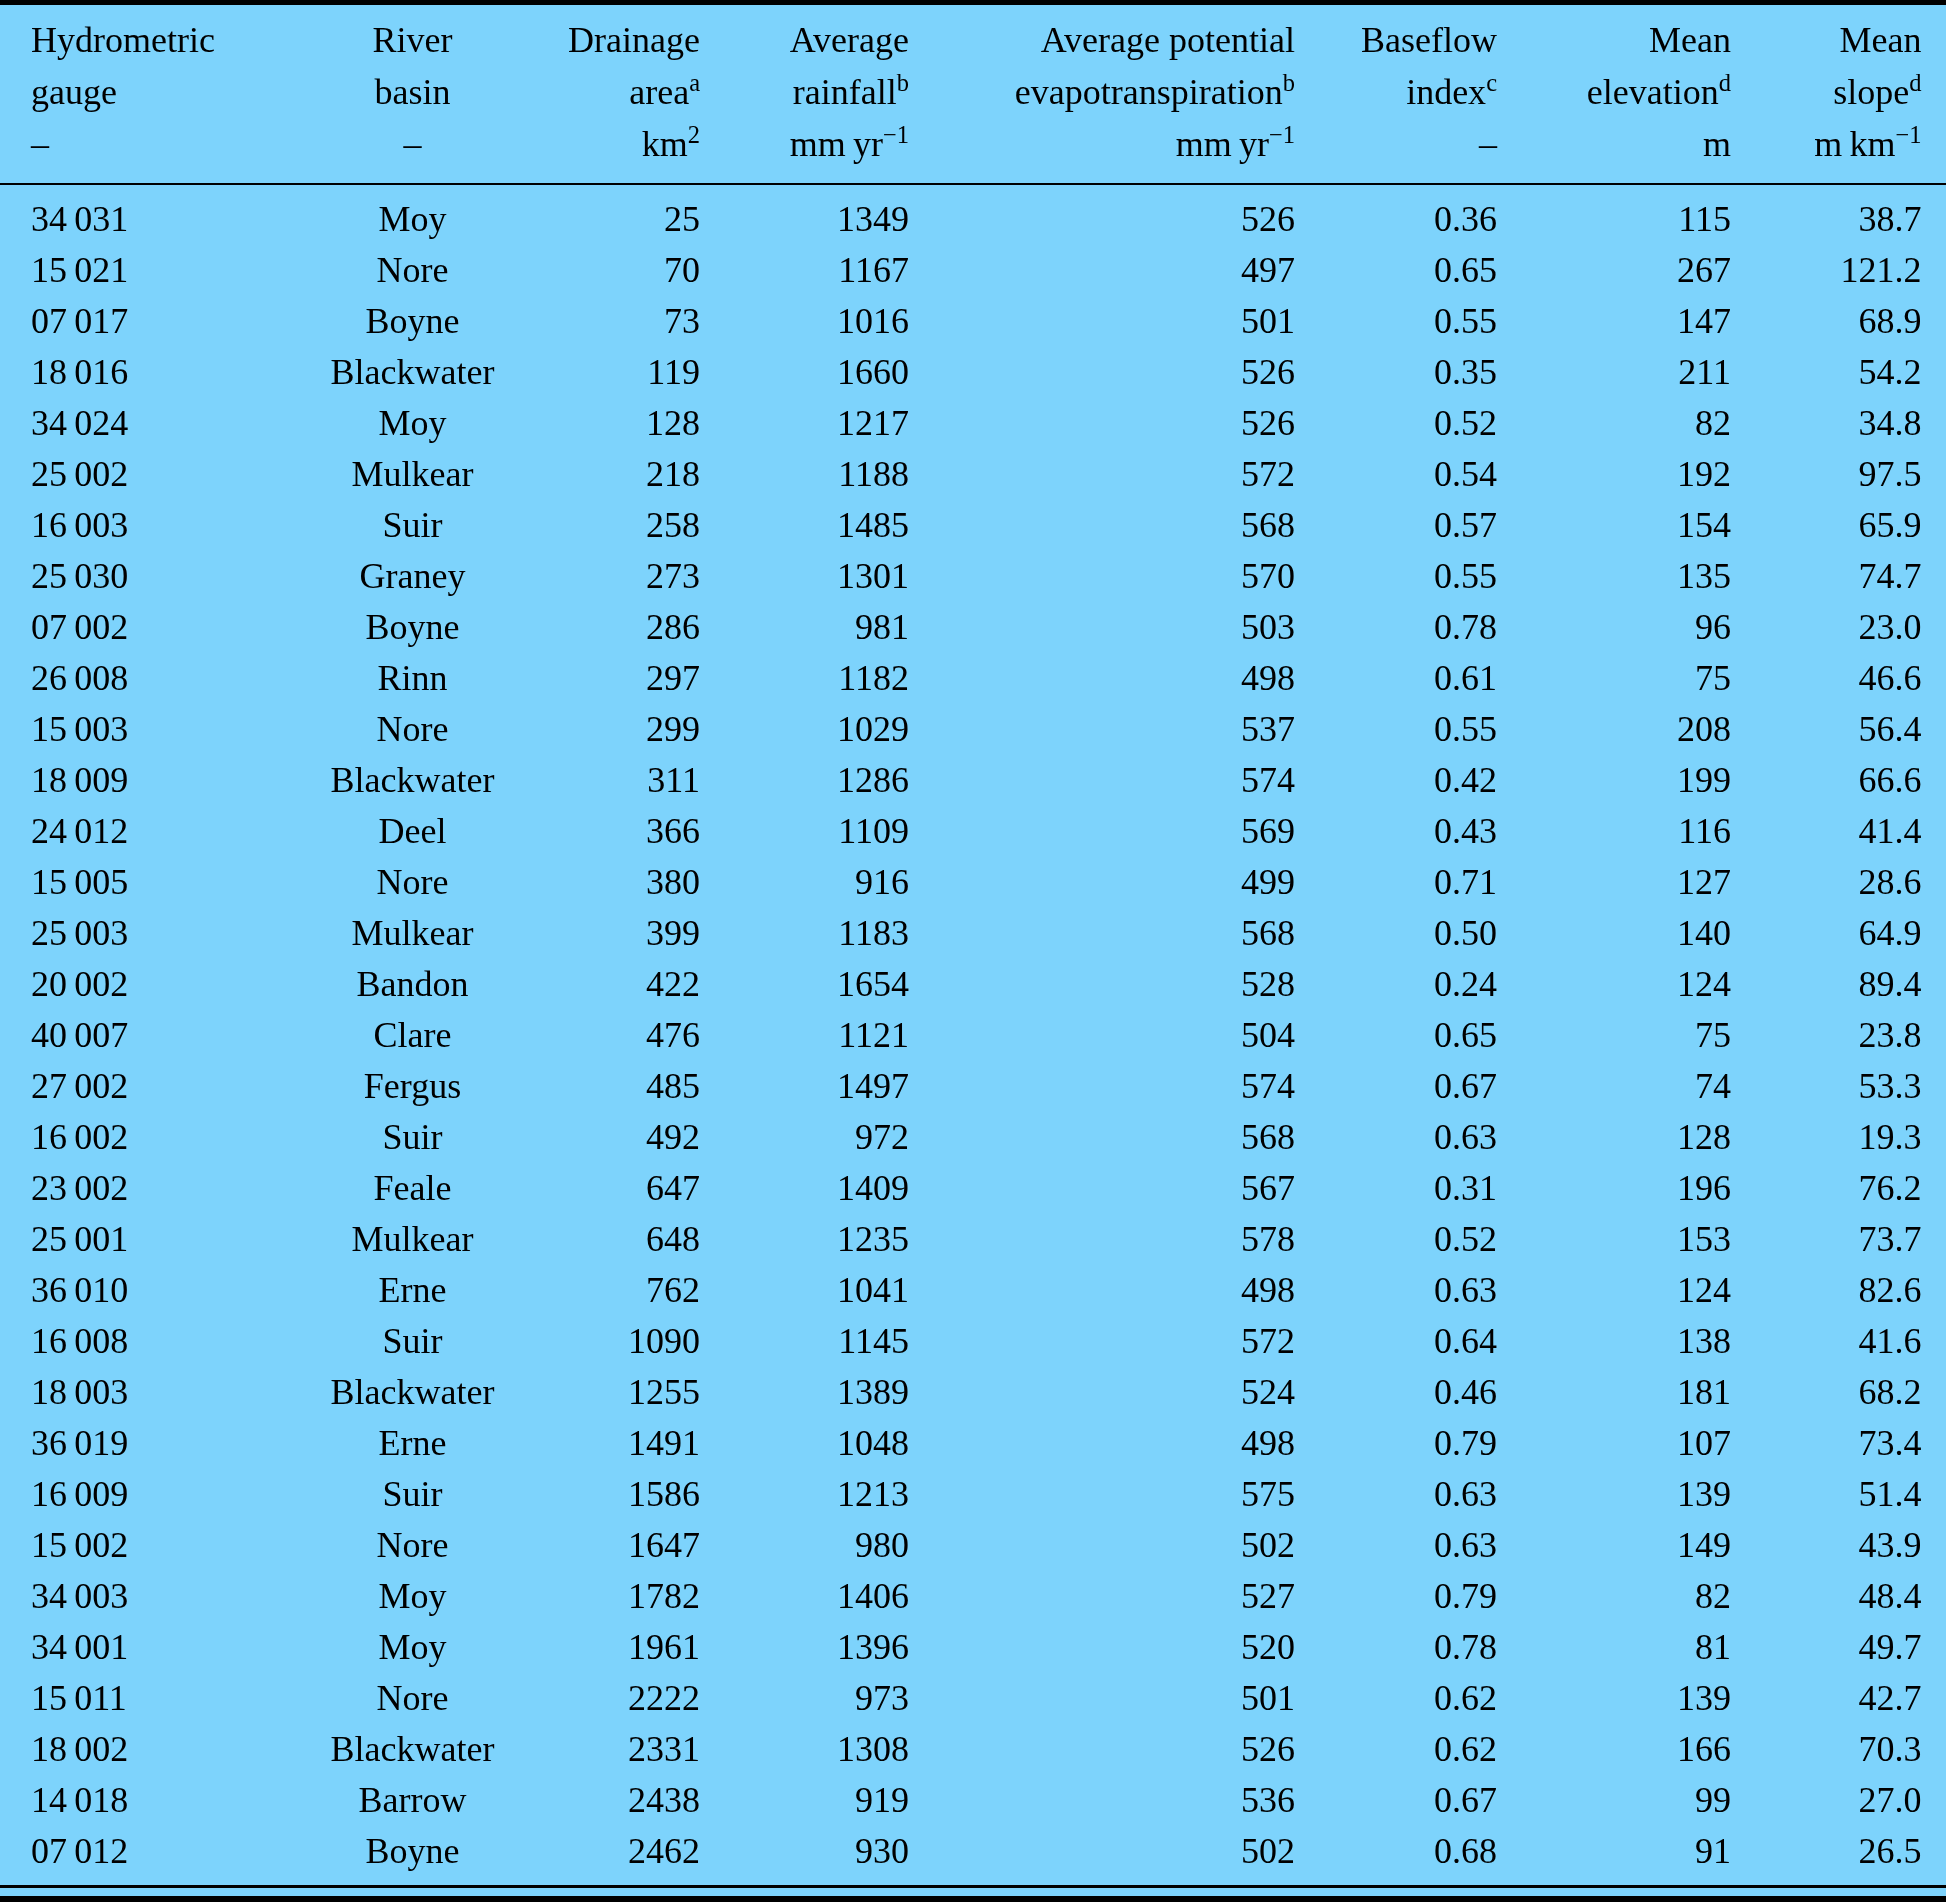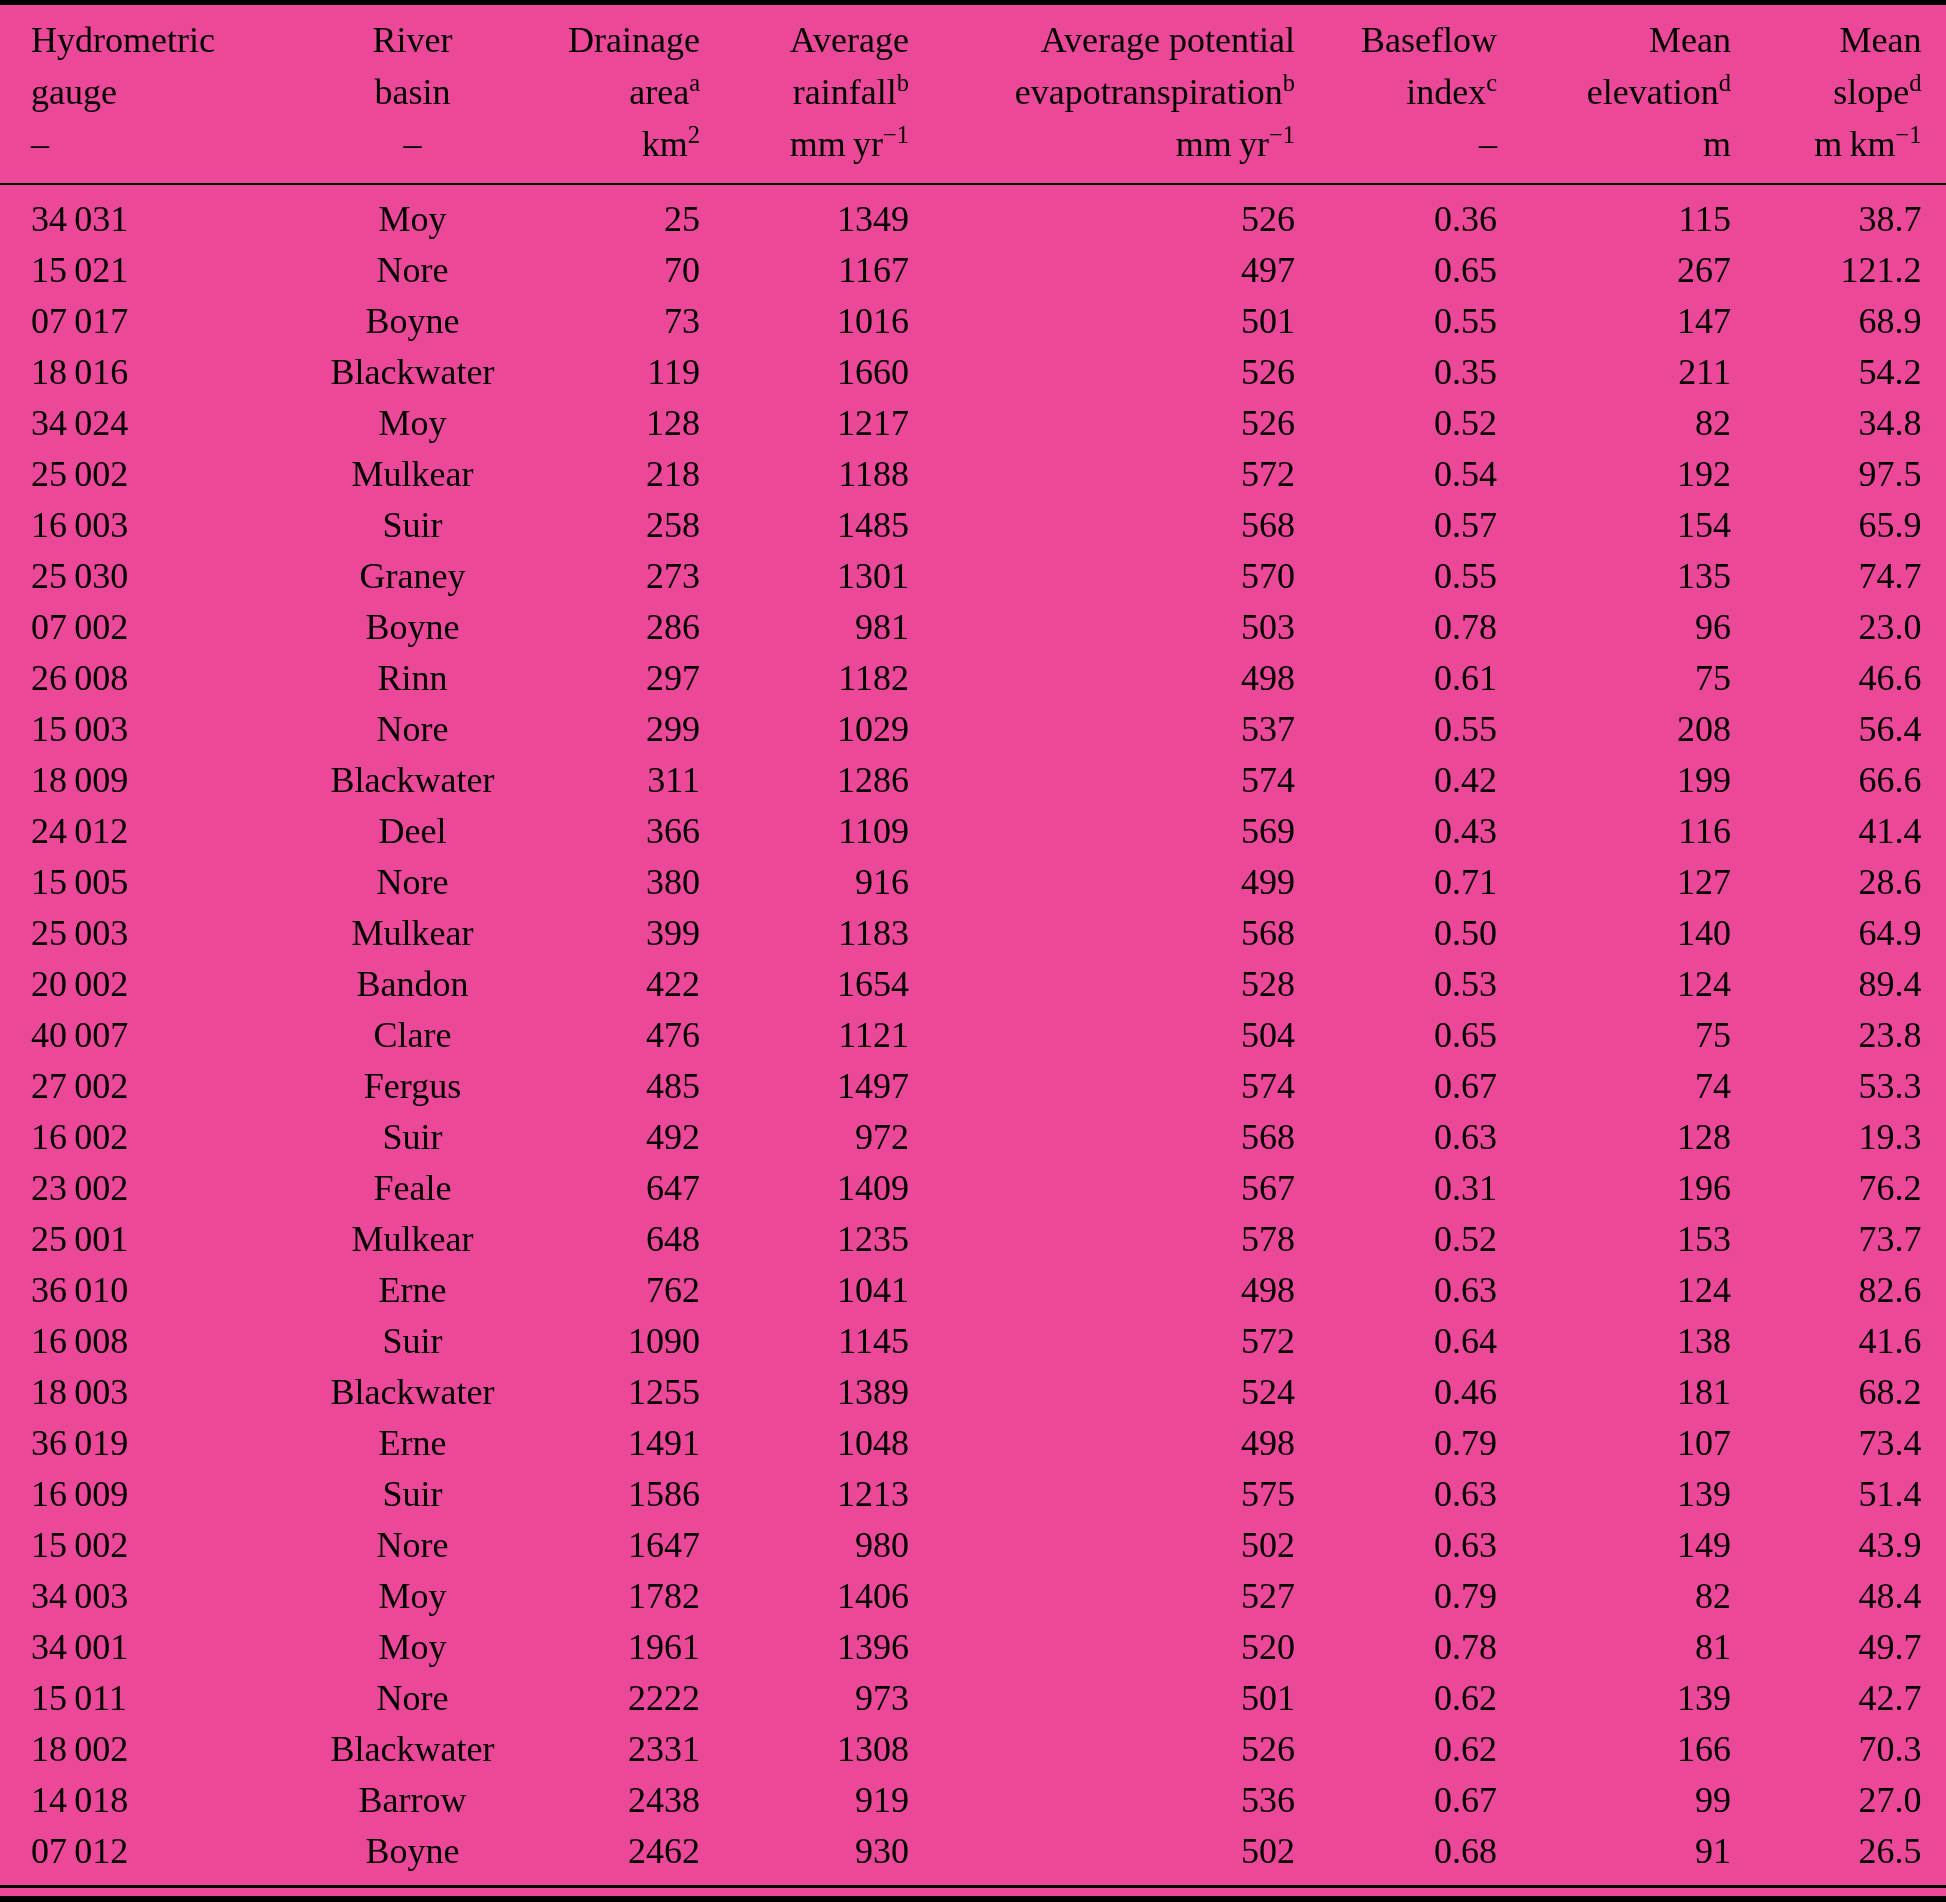--- a/index.html
+++ b/index.html
@@ -1,20 +1,20 @@
 <!DOCTYPE html>
 <html style="font-size:15px"><head>
 <meta charset="utf-8">
 <style>
   html, body { margin: 0; padding: 0; background: #ffffff; }
   .page {
     position: relative;
     width: 1946px;
     height: 1902px;
-    background: #ec4899;
+    background: #7dd3fc;
     color: #000000;
     font-family: "Liberation Serif", "DejaVu Serif", serif;
     overflow: hidden;
   }
   .rule { position: absolute; left: 0; width: 1946px; background: #000000; }
   .top-rule    { top: 0;      height: 4.7px; }
   .bottom-thin { top: 1885px; height: 2.8px; }
   .bottom-thick{ top: 1896px; height: 5.6px; }
 
   table.catchment {
@@ -248,21 +248,21 @@
           <td>0.50</td>
           <td>140</td>
           <td>64.9</td>
         </tr>
         <tr>
           <td>20 002</td>
           <td>Bandon</td>
           <td>422</td>
           <td>1654</td>
           <td>528</td>
-          <td>0.53</td>
+          <td>0.24</td>
           <td>124</td>
           <td>89.4</td>
         </tr>
         <tr>
           <td>40 007</td>
           <td>Clare</td>
           <td>476</td>
           <td>1121</td>
           <td>504</td>
           <td>0.65</td>

